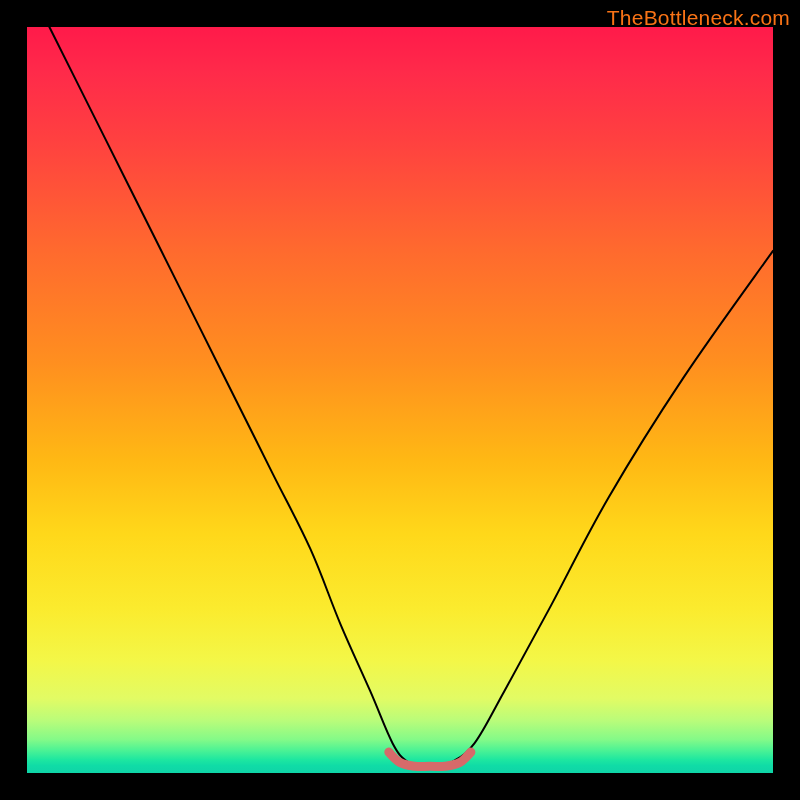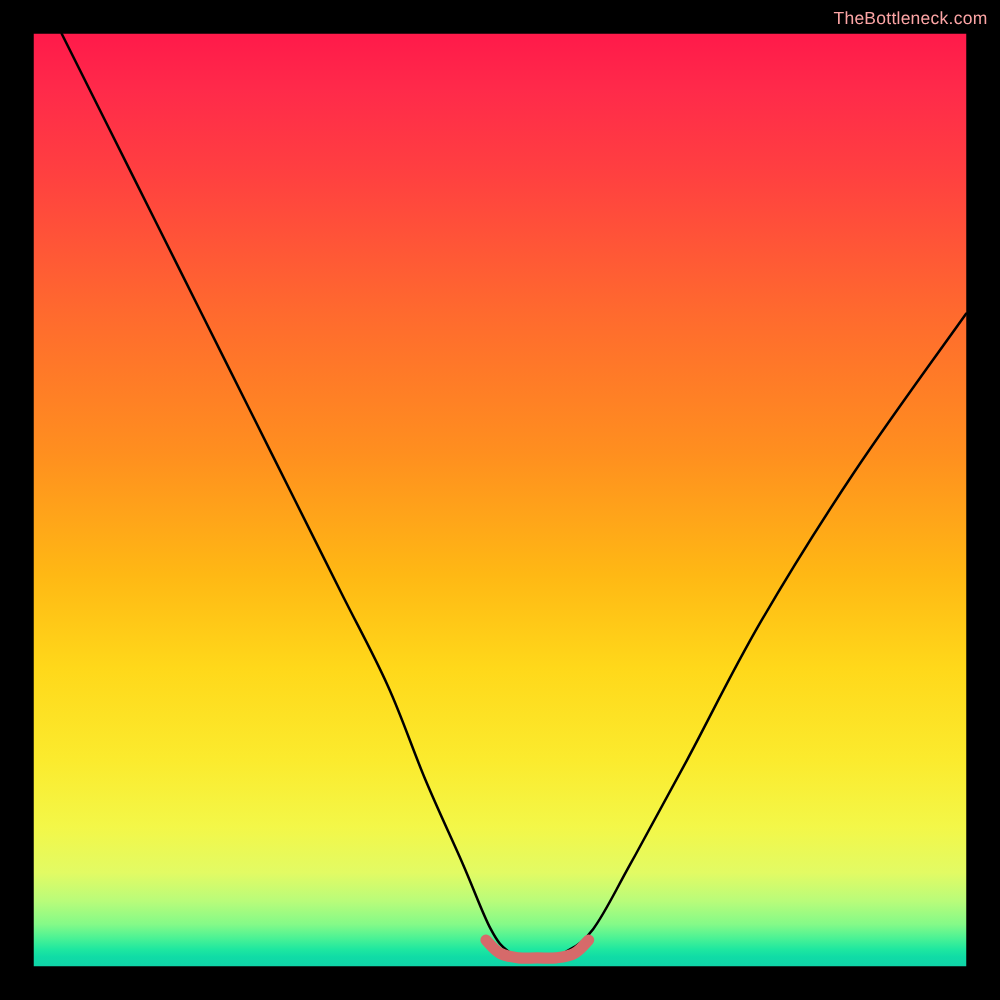--- a/index.html
+++ b/index.html
@@ -39,22 +39,22 @@
       #4af295 97%,
       #1ee7a0 98.2%,
       #10dca6 99%,
       #0fd4a8 100%
     );
   }
   .watermark {
     position: absolute;
     top: 6px;
     right: 10px;
-    color: #fca5a5;
-    font-size: 14px;
+    color: #f97316;
+    font-size: 21px;
     font-weight: 500;
     letter-spacing: 0.2px;
     user-select: none;
   }
   svg.curve {
     position: absolute;
     left: 0;
     top: 0;
     width: 746px;
     height: 746px;

